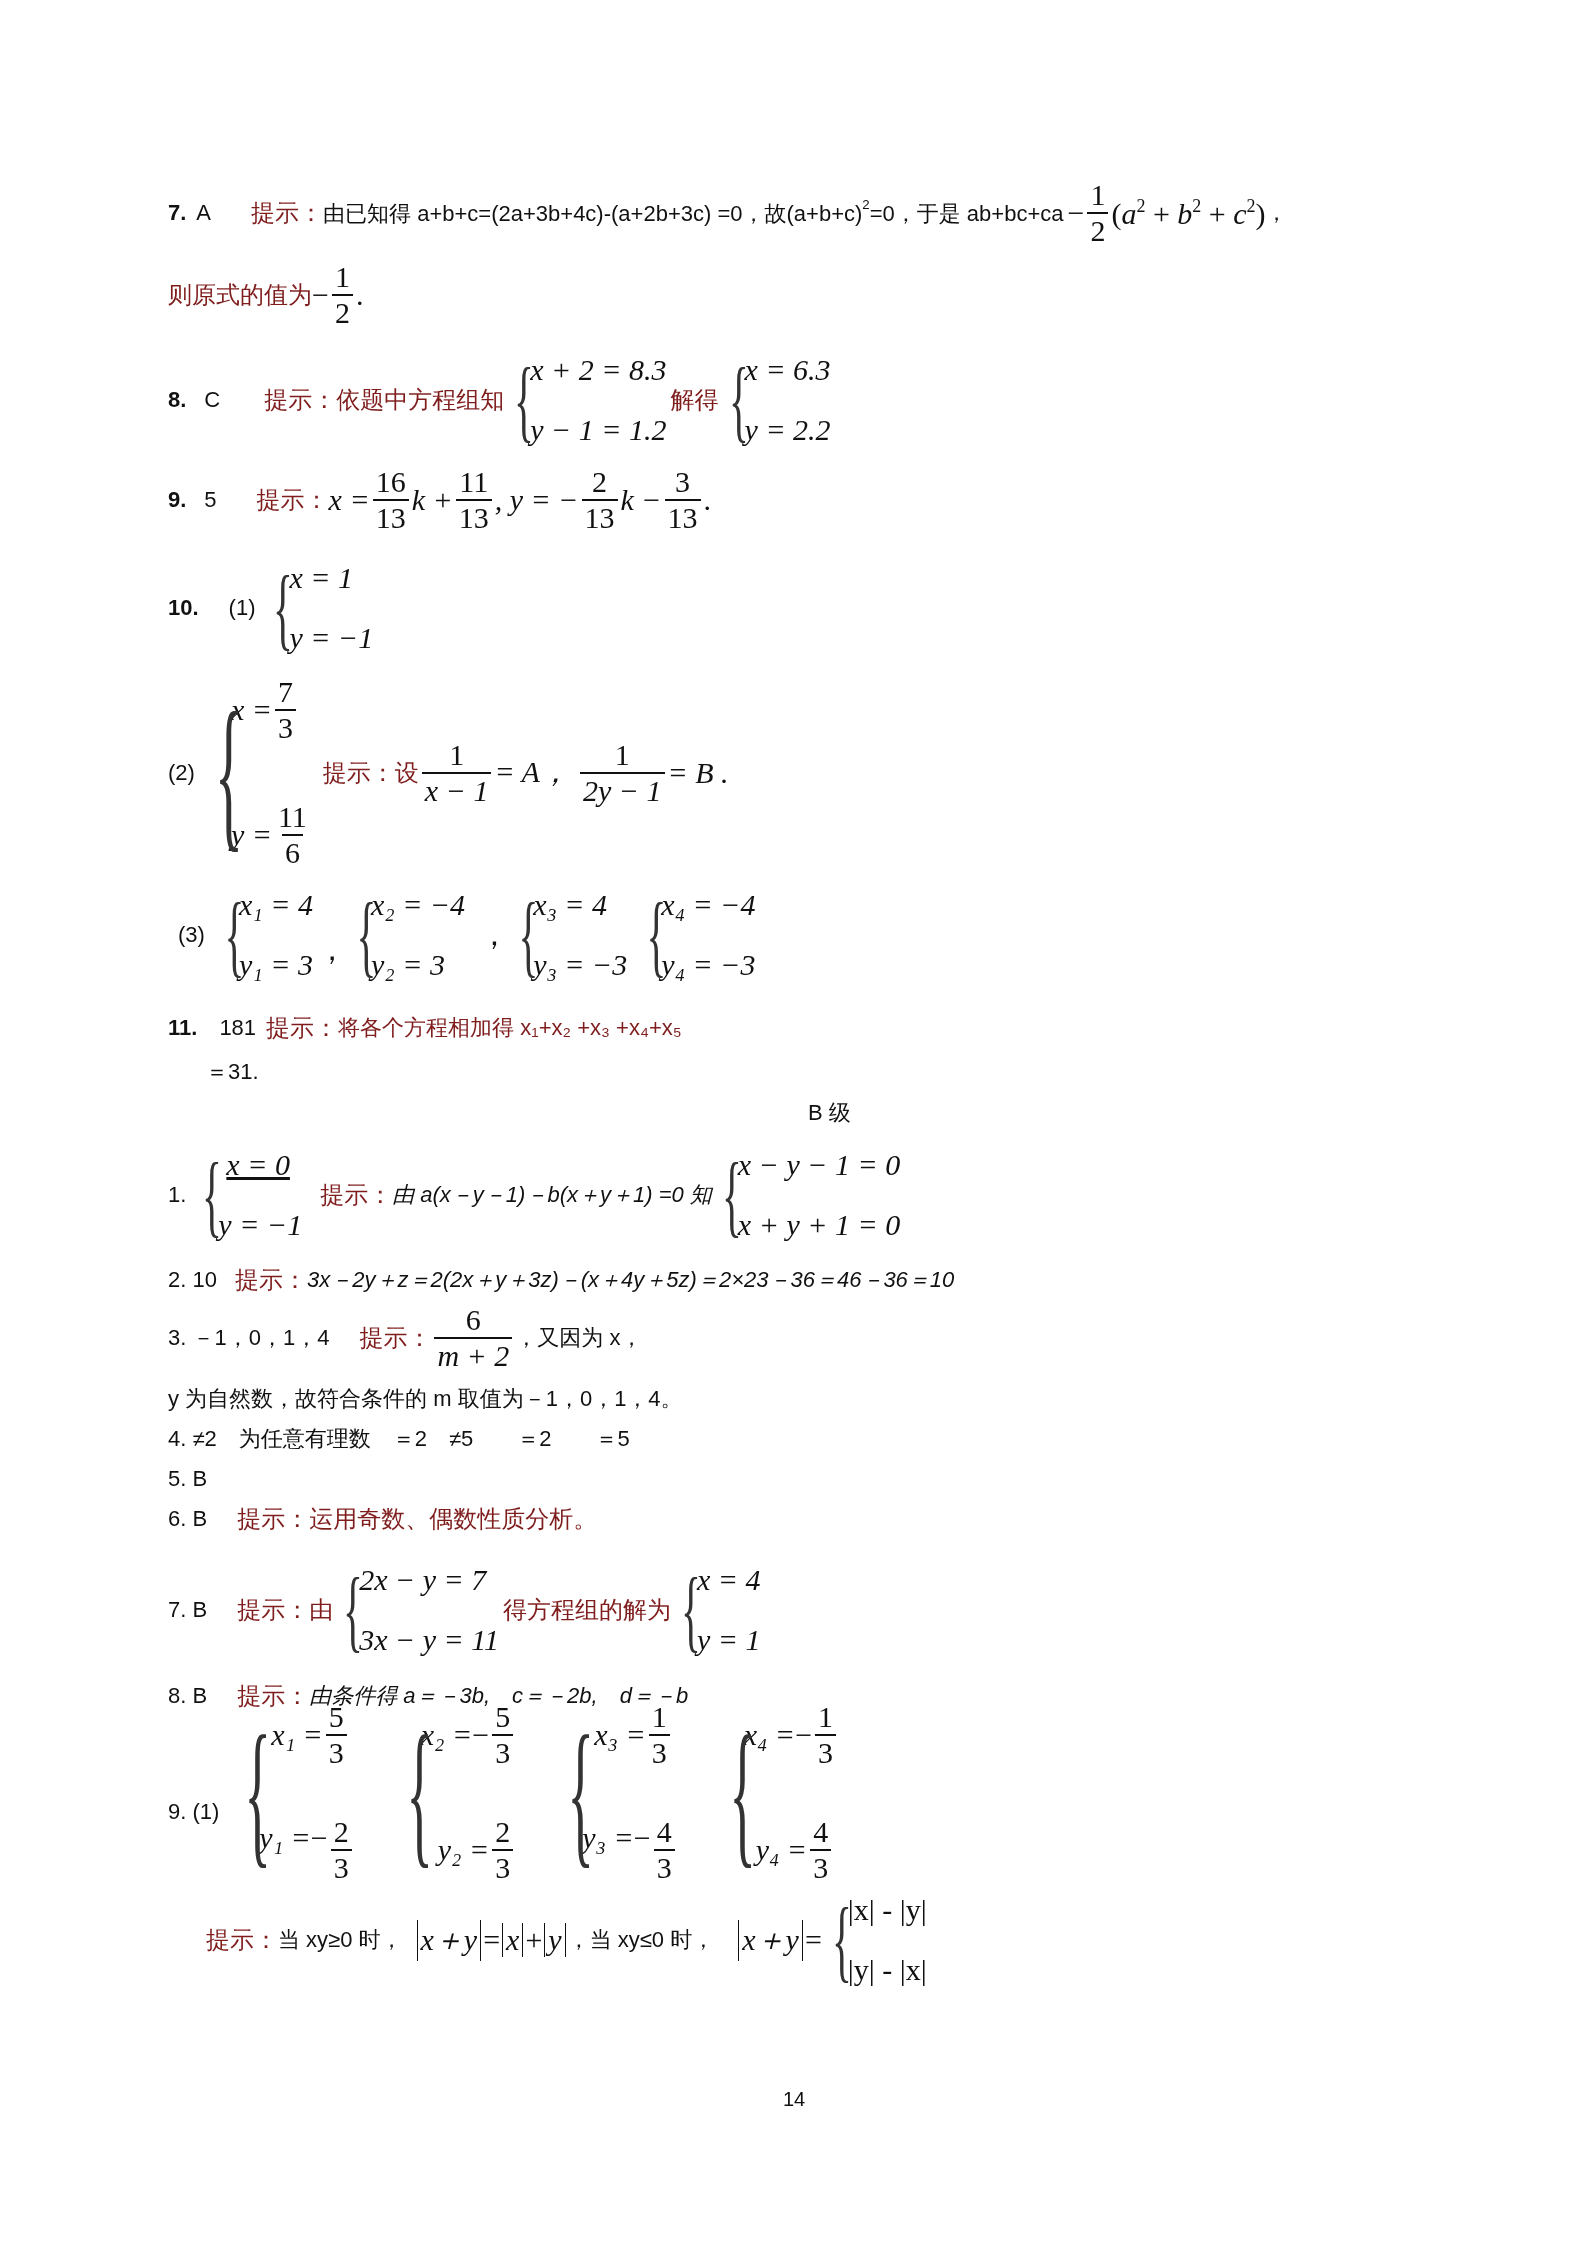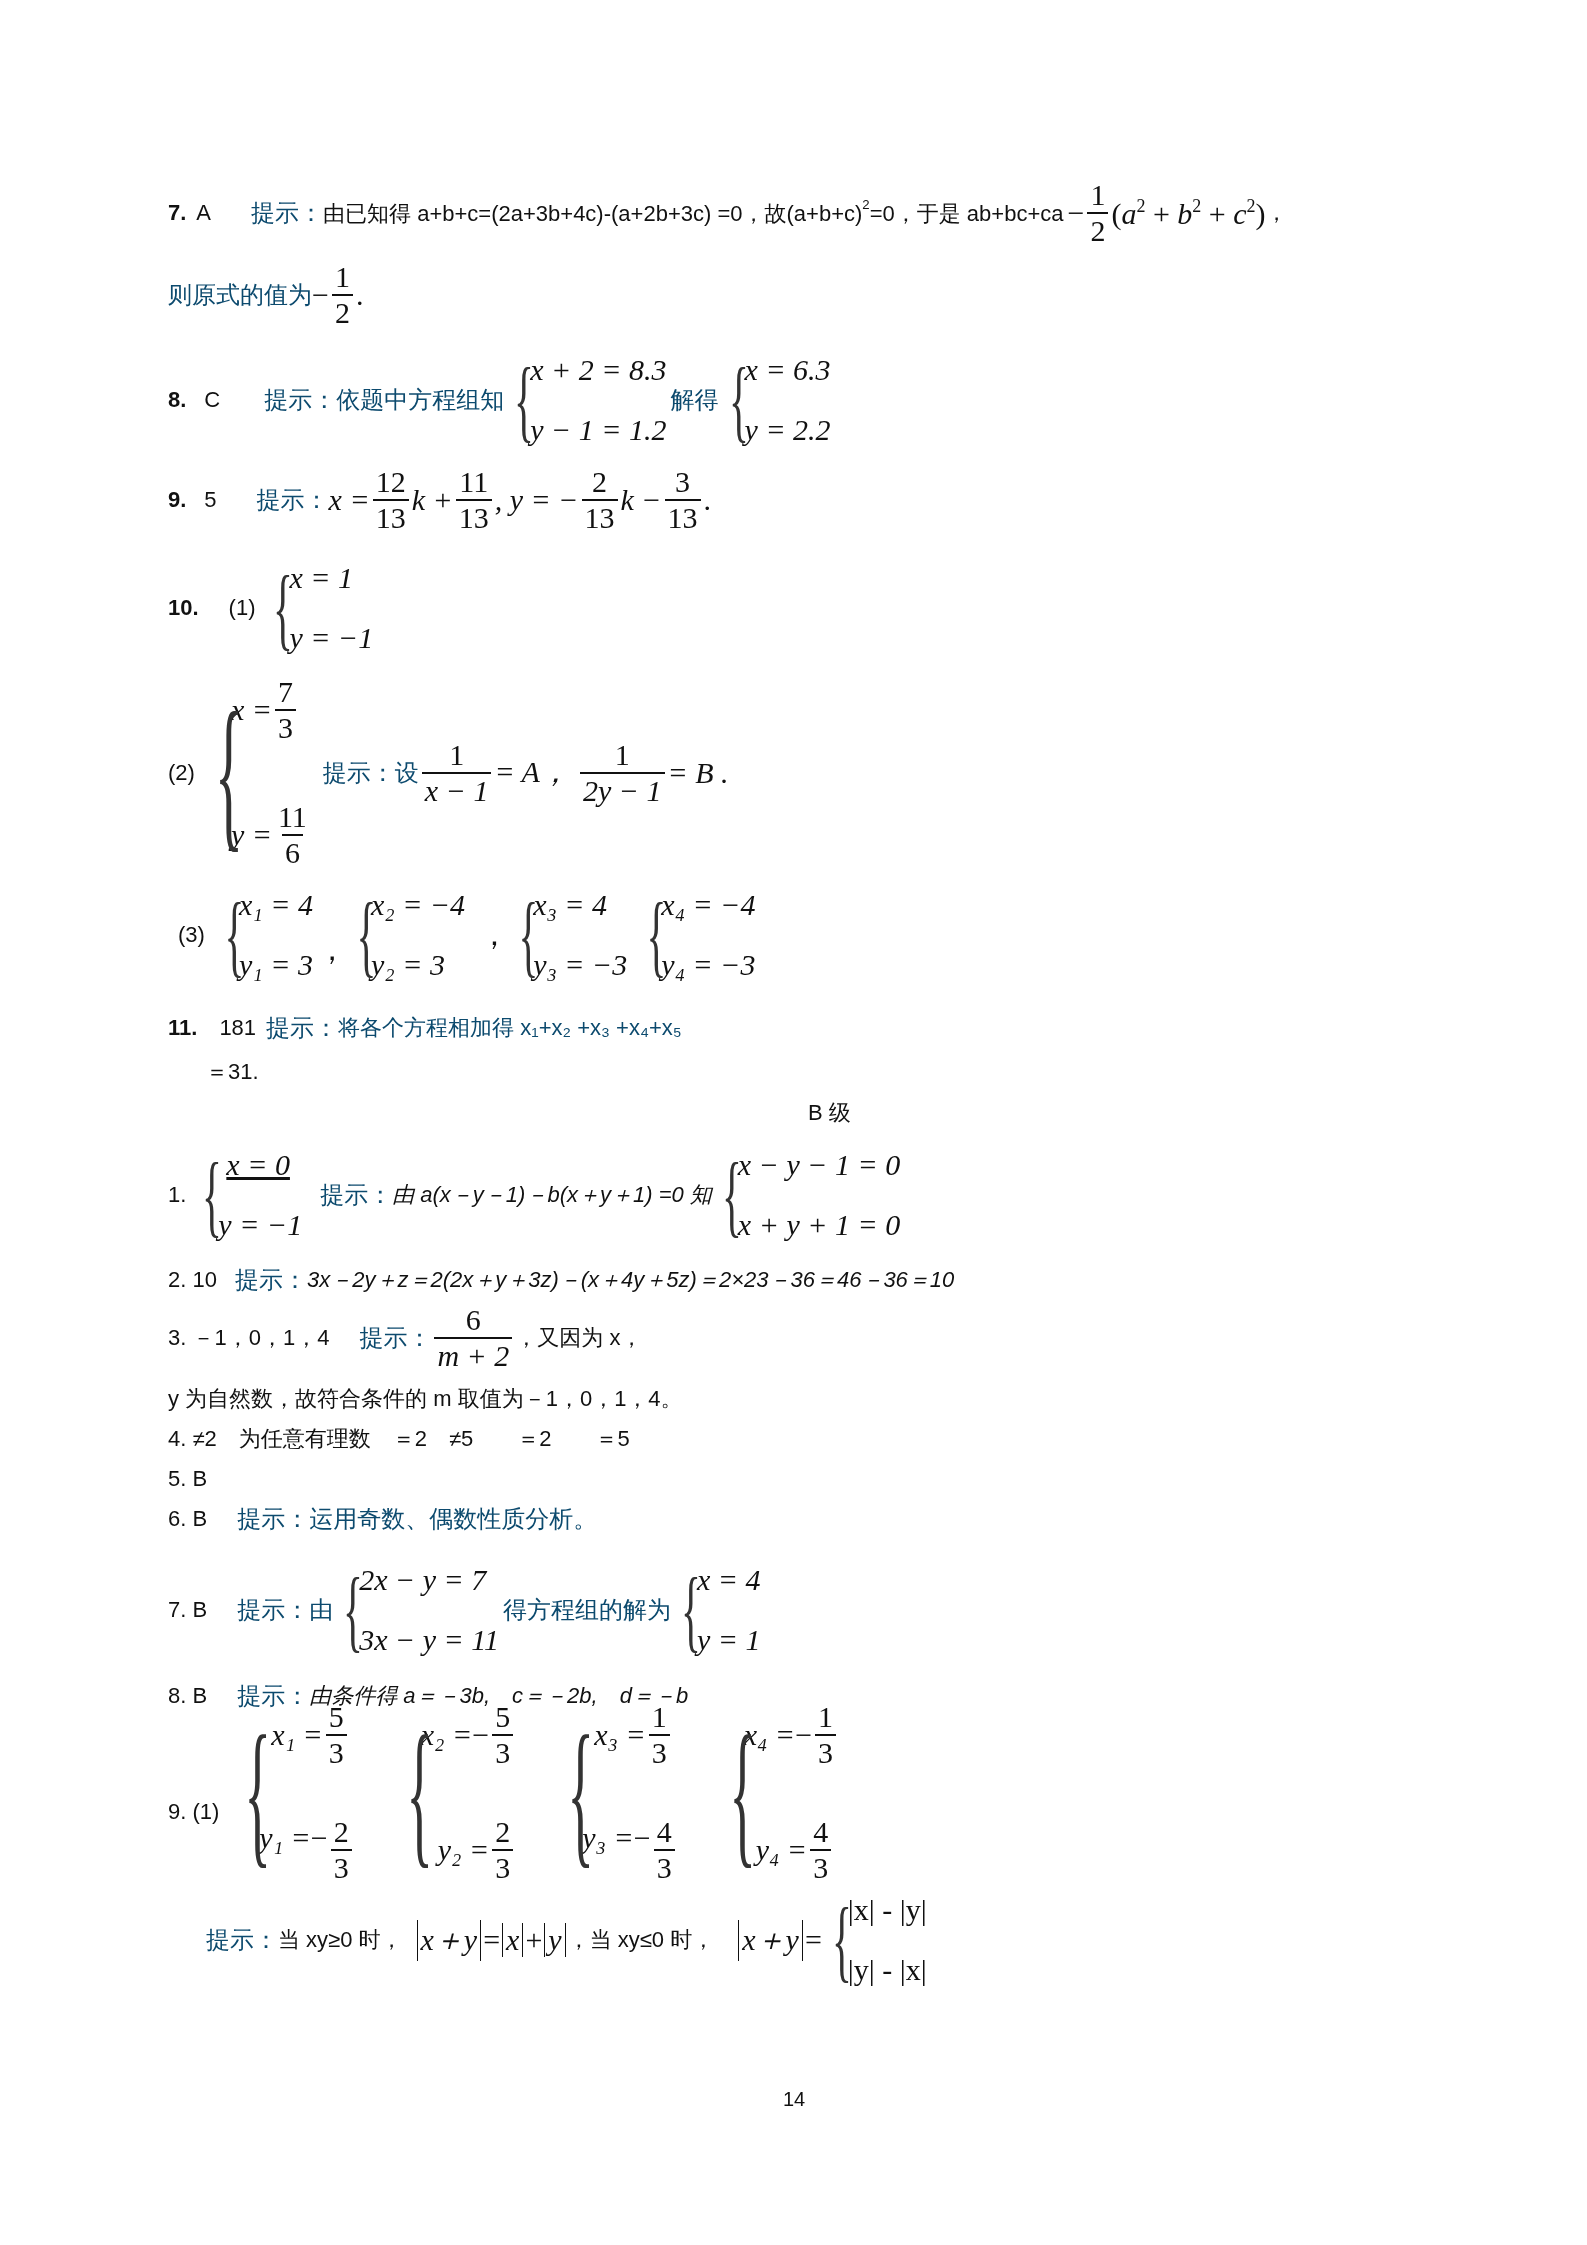--- a/index.html
+++ b/index.html
@@ -2,21 +2,21 @@
 <html><head>
 <meta charset="utf-8">
 <style>
   html, body { margin: 0; padding: 0; background: #ffffff; }
   body { width: 1587px; height: 2245px; position: relative; overflow: hidden;
          font-family: "Liberation Sans", "DejaVu Sans", sans-serif; color: #111; }
   .abs { position: absolute; white-space: nowrap; }
   .row { position: absolute; display: flex; align-items: center; white-space: nowrap; font-size: 22px; }
   .num { font-weight: bold; font-size: 22px; }
   .plain { font-size: 22px; }
-  .cjk { font-family: "DejaVu Serif", "Liberation Serif", serif; font-size: 24px; color: #0c4a6e; text-align: right; }
+  .cjk { font-family: "DejaVu Serif", "Liberation Serif", serif; font-size: 24px; color: #7f1d1d; text-align: right; }
   .m { font-family: "Liberation Serif", "DejaVu Serif", serif; font-size: 30px; }
   .mi { font-family: "Liberation Serif", "DejaVu Serif", serif; font-style: italic; font-size: 30px; }
   .frac { display: inline-flex; flex-direction: column; align-items: center; vertical-align: middle;
           font-family: "Liberation Serif", serif; font-size: 30px; margin: 0 3px; }
   .frac .top { line-height: 34px; padding: 0 3px; }
   .frac .bot { line-height: 34px; padding: 0 3px; border-top: 2px solid #111; }
   .sys { display: inline-flex; align-items: stretch; vertical-align: middle; margin: 0 4px; }
   .brace { font-family: "Liberation Serif", serif; font-weight: 100; display: flex; align-items: center;
            transform-origin: center; color: #333; }
   .sys-lines { display: flex; flex-direction: column; justify-content: space-between;
@@ -74,21 +74,21 @@
       </span>
   </span>
 </div>
 
 <div class="row" style="left:168px; top:460px; height:80px;">
   <span class="num">9.</span>
   <span class="plain" style="margin-left:18px;">5</span>
   <span class="cjk" style="margin-left:40px;">提示：</span>
   <span class="mi">x =</span>
   <span class="frac">
-      <span class="top">12</span>
+      <span class="top">16</span>
       <span class="bot">13</span>
     </span>
   <span class="mi">k +</span>
   <span class="frac">
       <span class="top">11</span>
       <span class="bot">13</span>
     </span>
   <span class="mi">, y = −</span>
   <span class="frac">
       <span class="top">2</span>

